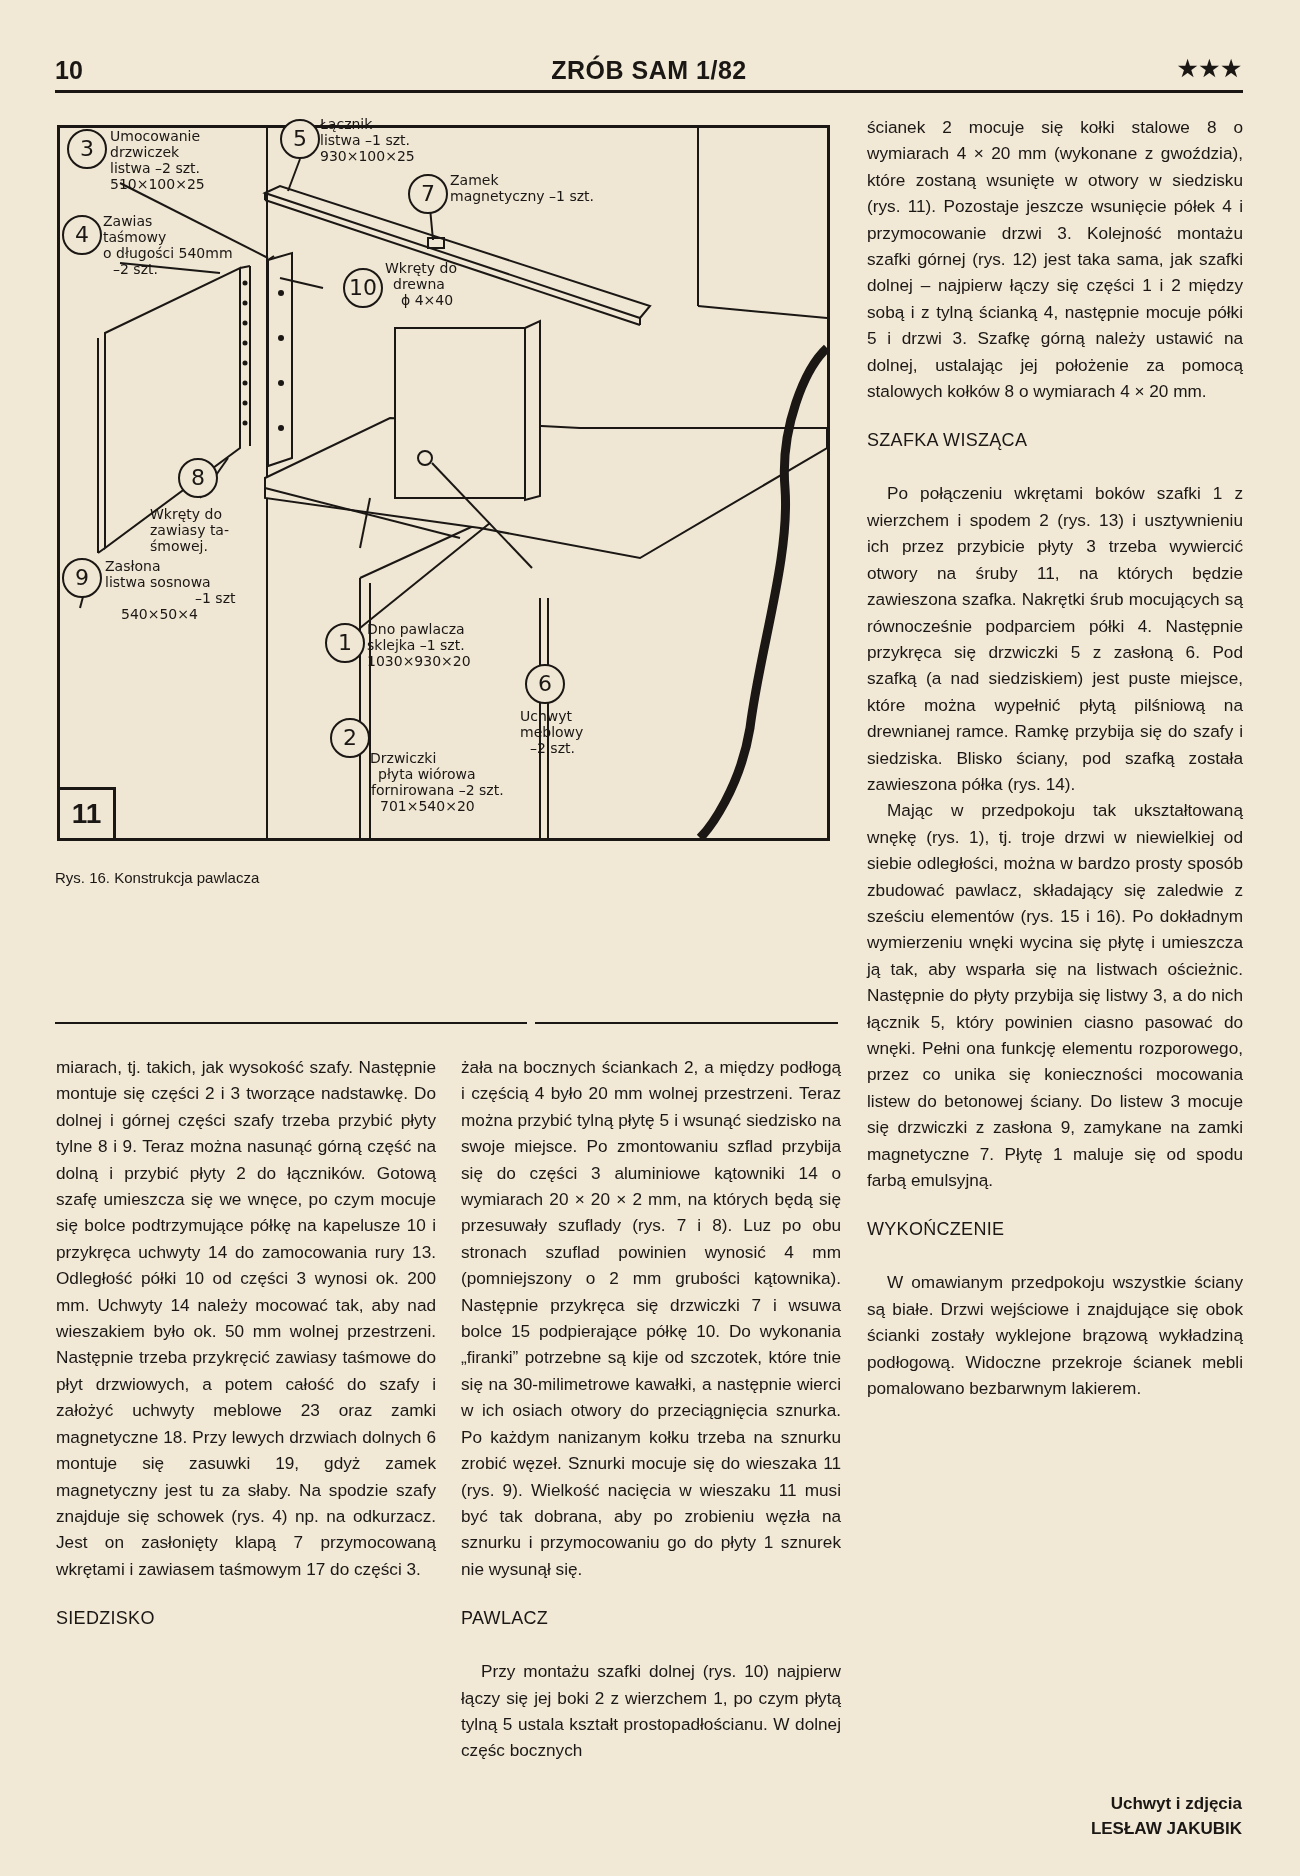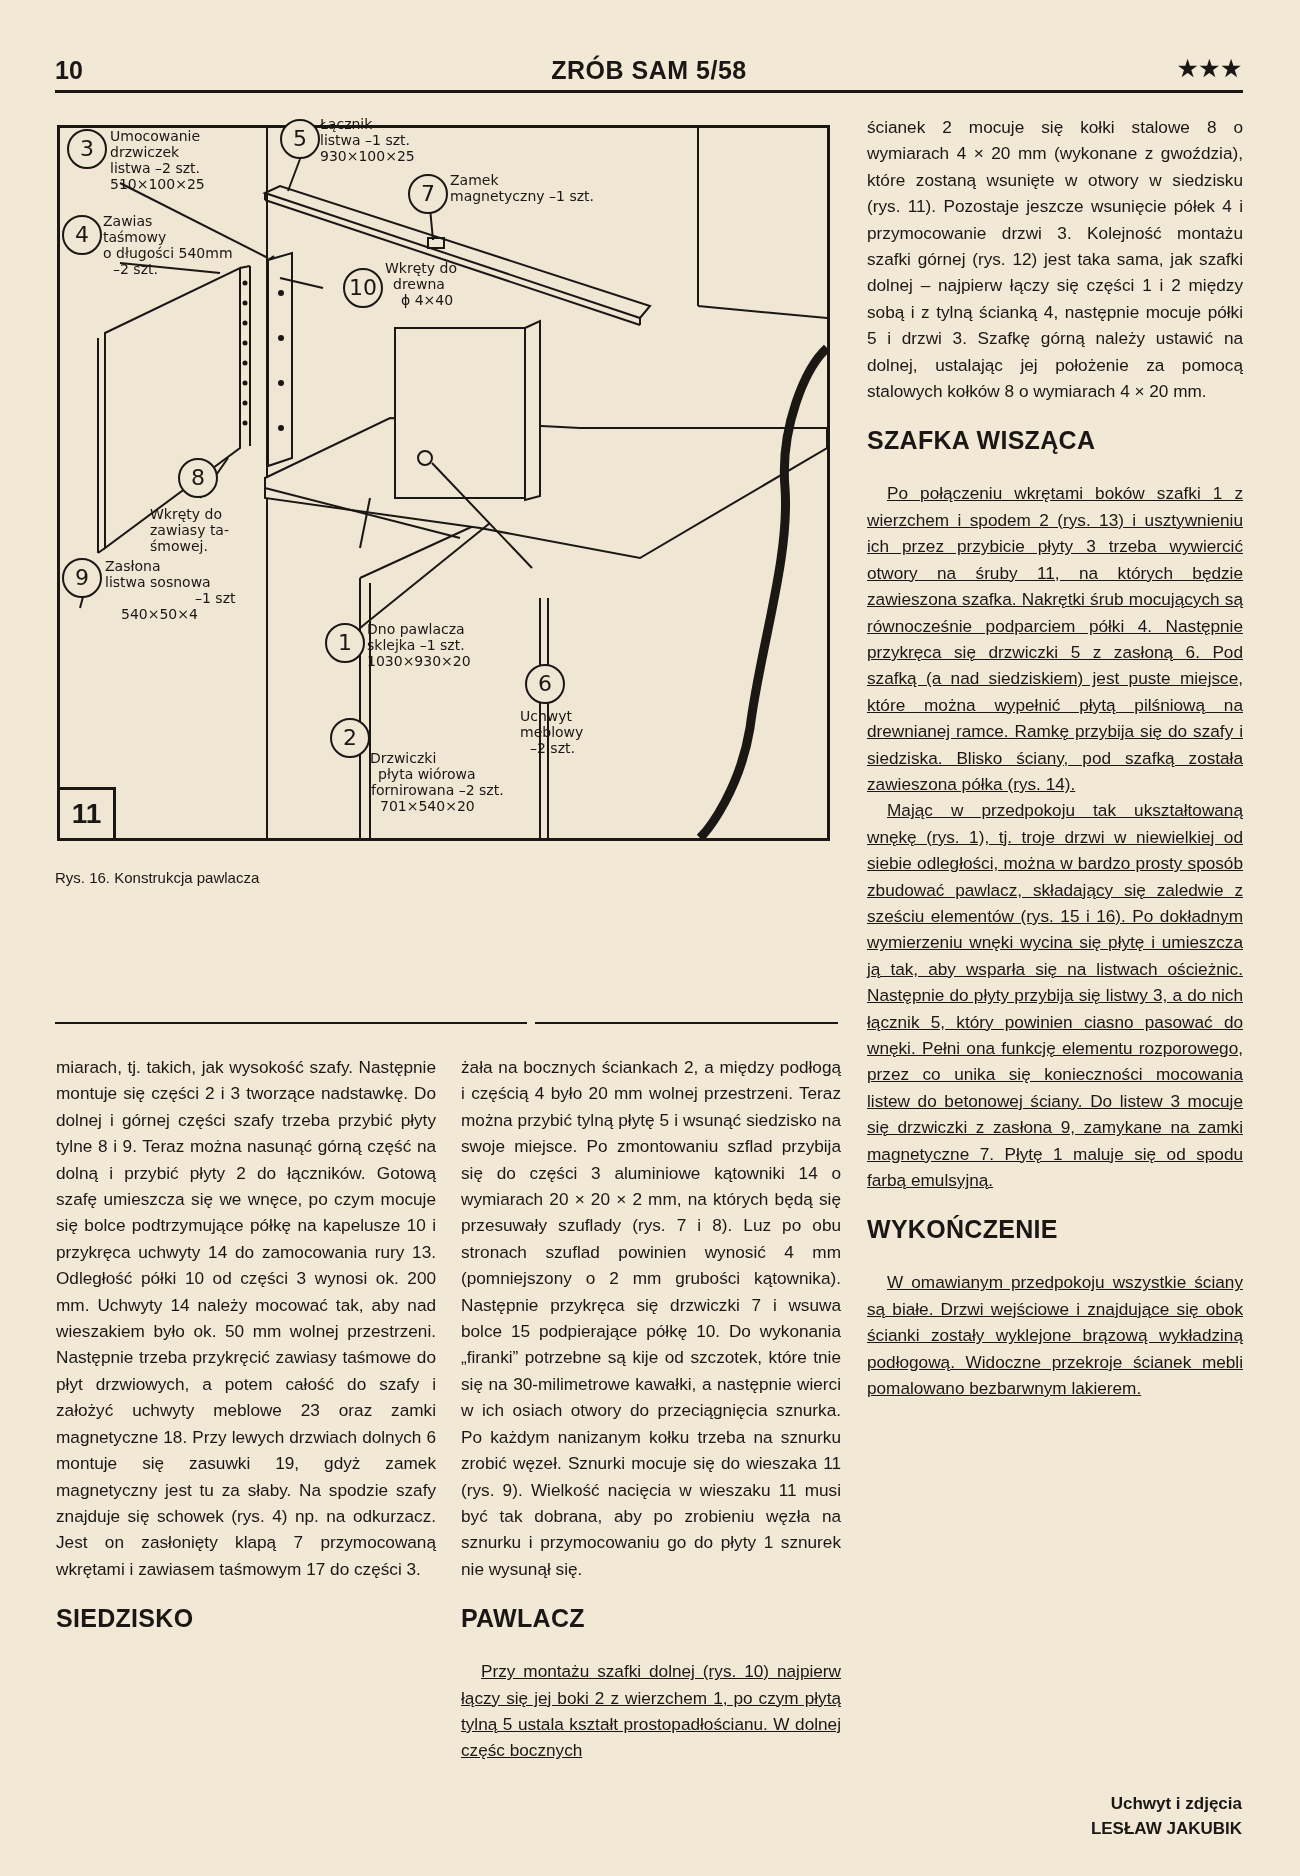--- a/index.html
+++ b/index.html
@@ -17,30 +17,30 @@
   .figure { position:absolute; left:57px; top:125px; width:773px; height:716px; border:3px solid #1a1714; box-sizing:border-box; background:#efe6d3; }
   .fig-num { position:absolute; left:0; bottom:0; width:53px; height:48px; border-top:3px solid #1a1714; border-right:3px solid #1a1714; font-weight:bold; font-size:28px; text-align:center; line-height:48px; background:#efe6d3; }
   .callout { position:absolute; font-size:14px; line-height:16px; font-family:"DejaVu Sans", sans-serif; }
   .circ { position:absolute; width:36px; height:36px; border:2.5px solid #1a1714; border-radius:50%; font-size:22px; text-align:center; line-height:36px; background:#efe6d3; font-family:"DejaVu Sans", sans-serif; }
   .caption { position:absolute; left:55px; top:869px; font-size:15px; }
 
   .rule { position:absolute; top:1022px; height:2px; background:#1a1714; }
 
   .col { position:absolute; width:380px; font-size:17.2px; line-height:26.4px; text-align:justify; }
   .col p { margin:0; }
-  .col p.ind { text-indent:20px;text-decoration:underline; }
-  .col h2 { font-size:25px; font-weight:bold; margin:22px 0 26px 0; line-height:28px; letter-spacing:0.3px; }
+  .col p.ind { text-indent:20px; }
+  .col h2 { font-size:18px; font-weight:normal; margin:22px 0 26px 0; line-height:28px; letter-spacing:0.3px; }
   .sig { position:absolute; right:58px; top:1791px; text-align:right; font-weight:bold; font-size:17px; line-height:25px; }
 </style>
 </head>
 <body>
 
 <div class="header">
   <span class="pg">10</span>
-  <span class="title">ZRÓB SAM 5/58</span>
+  <span class="title">ZRÓB SAM 1/82</span>
   <span class="stars">★★★</span>
 </div>
 
 <div class="figure">
   <svg width="767" height="710" viewBox="0 0 767 710" style="position:absolute;left:0;top:0">
     <g stroke="#1a1714" stroke-width="2" fill="none">
 
       <line x1="207" y1="0" x2="207" y2="710"></line>
       <line x1="638" y1="0" x2="638" y2="178"></line>
       <line x1="638" y1="178" x2="767" y2="190"></line>

